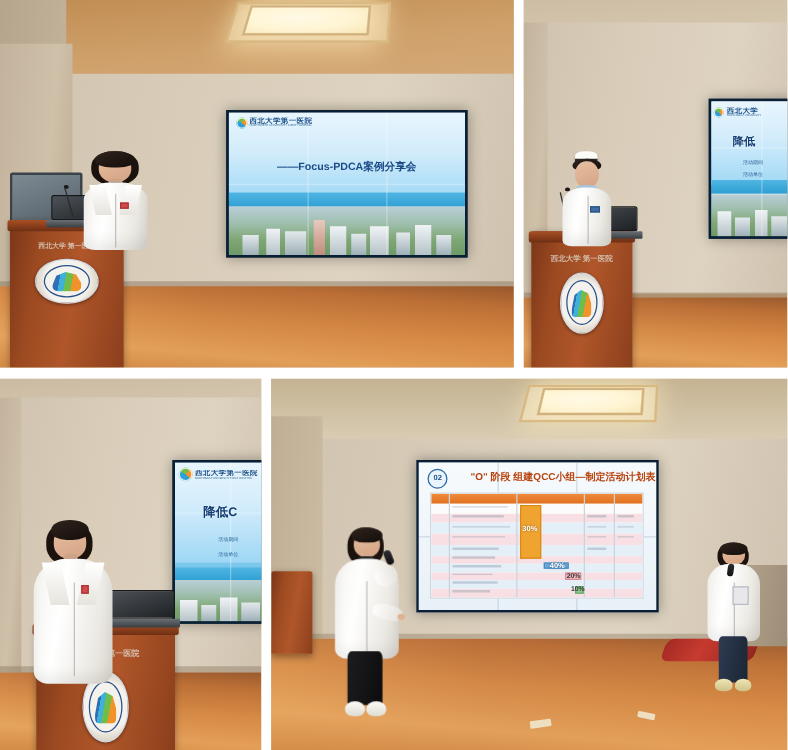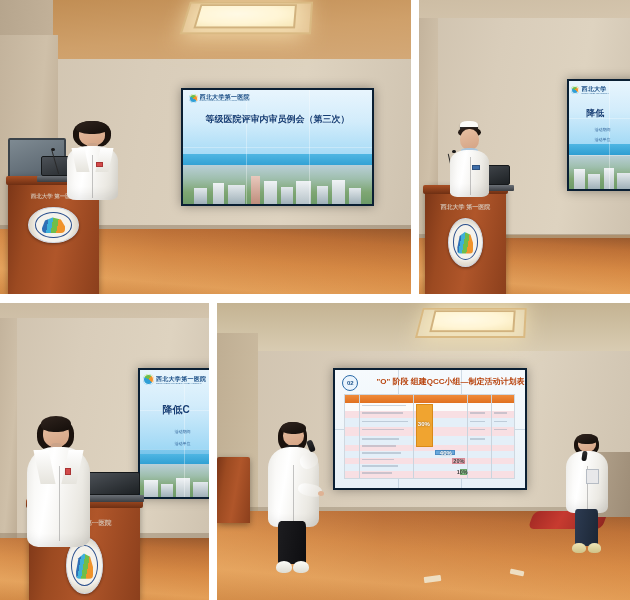--- a/index.html
+++ b/index.html
@@ -212,21 +212,21 @@
         <div class="grid-h" style="top:50%;"></div>
 
         <div class="slide-logo" style="left:3%;top:3%;">
           <span class="mark" style="width:9px;height:9px;"></span>
           <span style="display:flex;flex-direction:column;line-height:1;">
             <span class="txt" style="font-size:6px;">西北大学第一医院</span>
             <span class="sub" style="font-size:2.4px;">NORTHWEST UNIVERSITY FIRST HOSPITAL</span>
           </span>
         </div>
 
-        <div class="slide-title" style="left:0;width:100%;top:20%;font-size:9px;">等级医院评审内审员例会（第三次）</div>
+        <div class="slide-sub" style="left:0;width:100%;top:33%;font-size:8.5px;">——Focus-PDCA案例分享会</div>
       </div>
 
       <div class="podium" style="left:2%;top:60%;width:22%;height:40%;">
         <div class="podium-top" style="height:7%;"></div>
         <div class="podium-text" style="top:14%;font-size:5.5px;">西北大学 第一医院</div>
         <div class="emblem" style="left:22%;top:26%;width:56%;height:31%;">
           <div class="ring"></div>
             <div class="arcs"></div>
         </div>
       </div>

